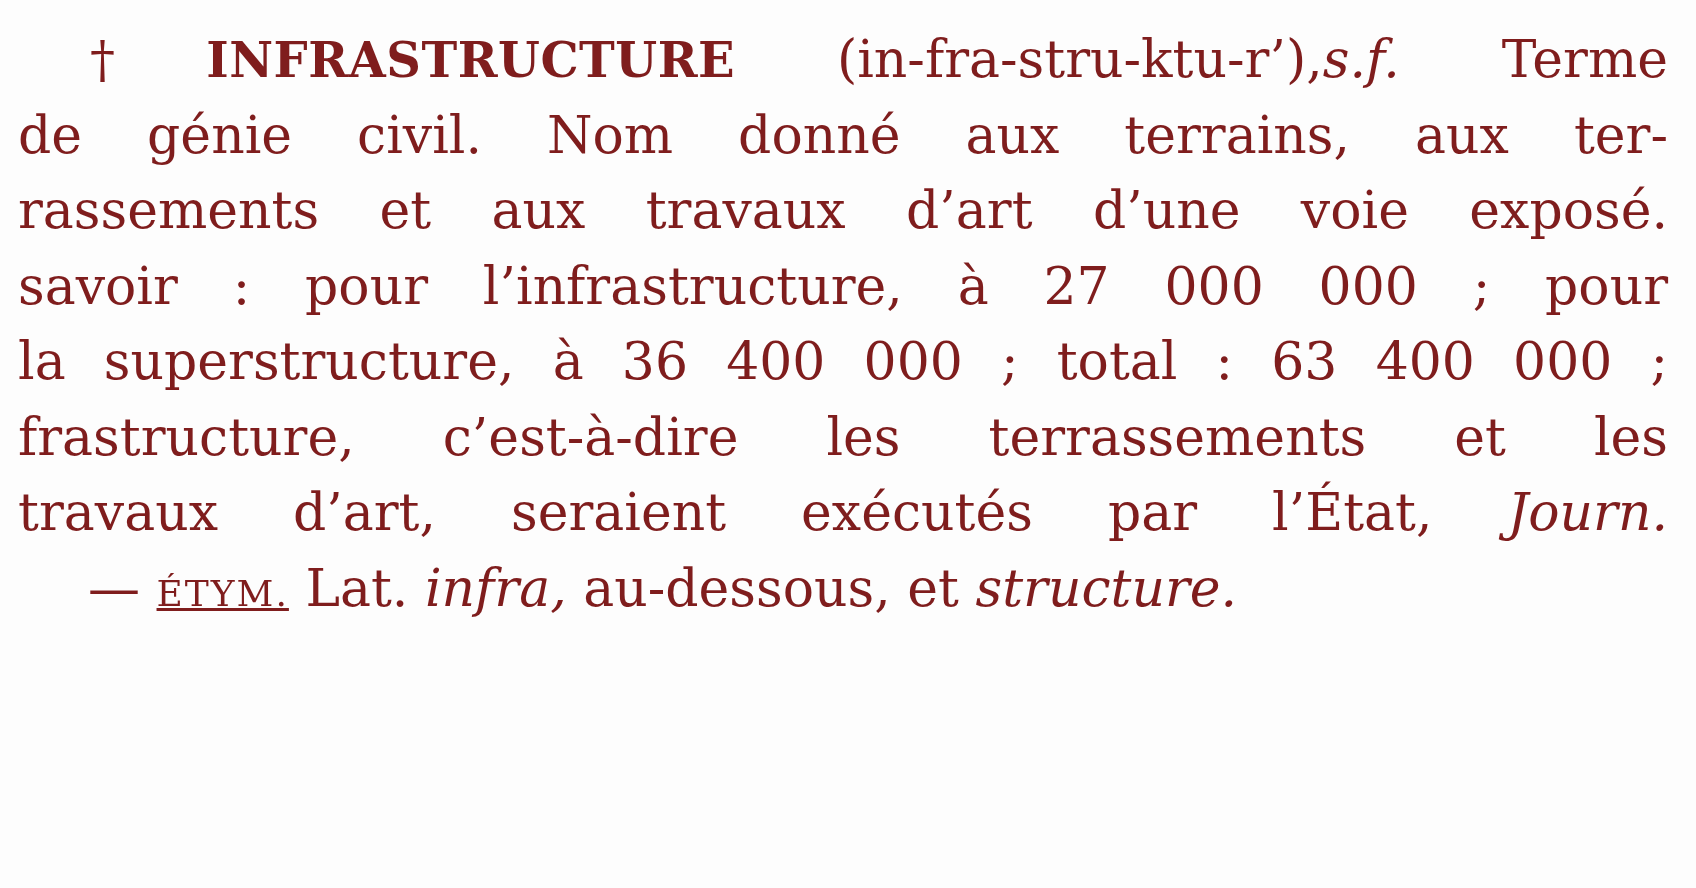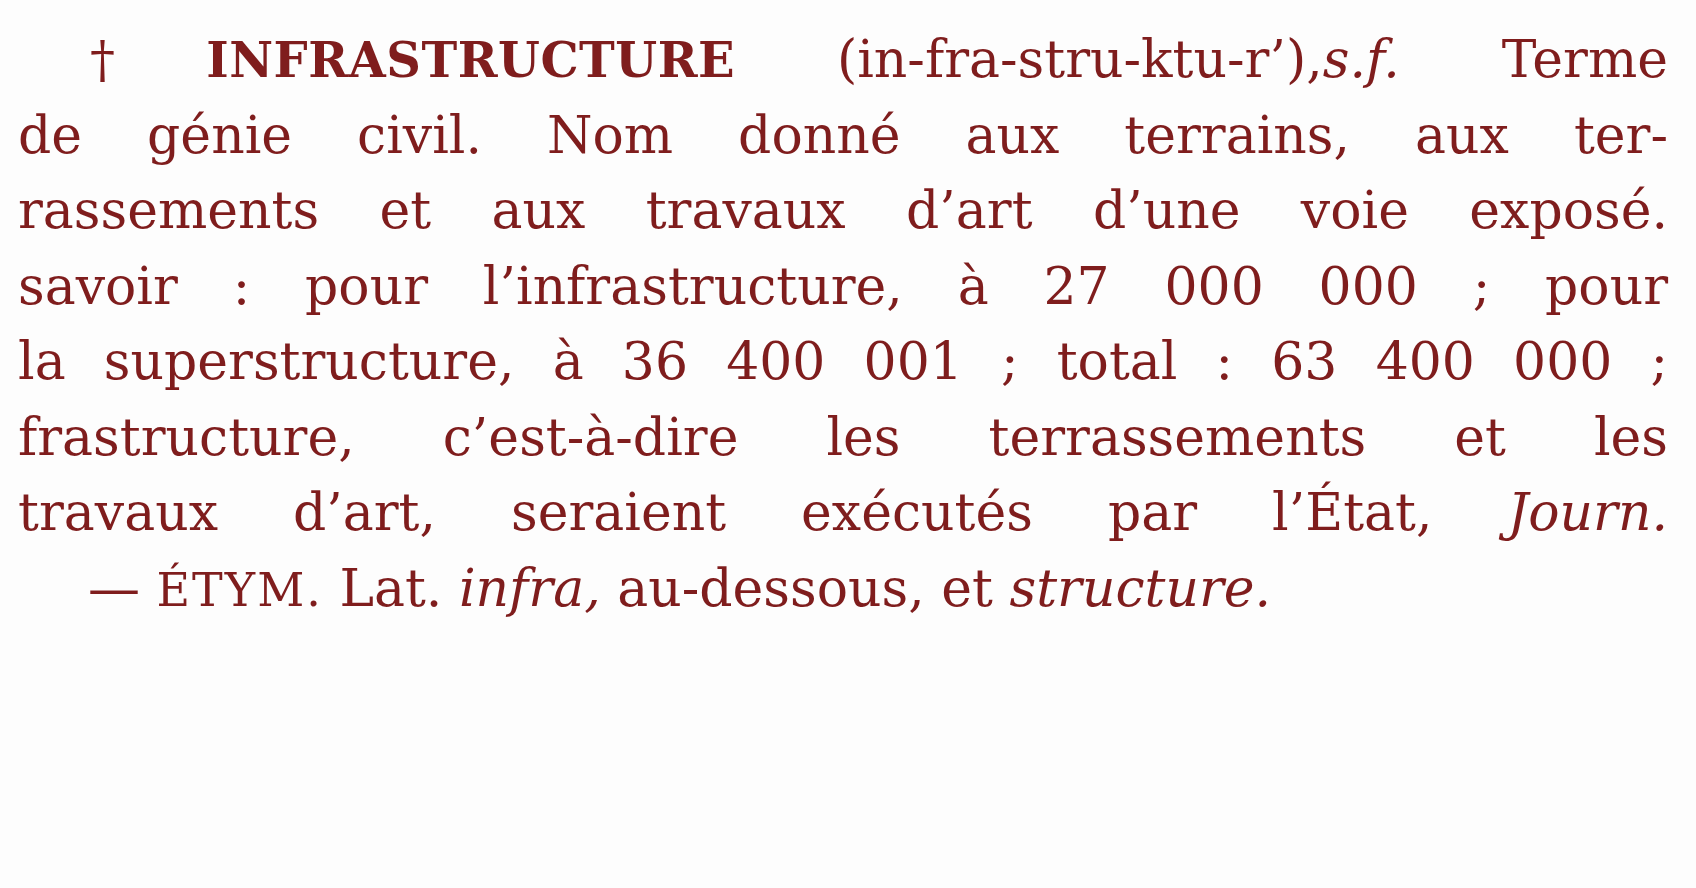--- a/index.html
+++ b/index.html
@@ -56,21 +56,22 @@
   .dagger {
     font-size: 50px;
     margin-right: 6px;
   }
   .it {
     font-style: italic;
   }
   .sc {
     font-variant: small-caps;
     letter-spacing: 2px;
-    font-size: 46px;
+    font-size: 36px;
+    text-decoration: underline;
   }
   sup {
     font-size: 28px;
     vertical-align: 18px;
     line-height: 0;
   }
 </style>
 </head>
 <body>
 
@@ -79,21 +80,21 @@
 
     <span class="line indent">
       <span class="dagger">†</span><span class="headword">INFRASTRUCTURE</span>
       <span>(in-fra-stru-ktu-r’),</span><span class="it">s.f.</span>
       <span>Terme</span>
     </span>
 
     <span class="line">de génie civil. Nom donné aux terrains, aux ter-</span>
     <span class="line">rassements et aux travaux d’art d’une voie exposé.</span>
     <span class="line">savoir : pour l’infrastructure, à 27 000 000 ; pour</span>
-    <span class="line">la superstructure, à 36 400 001 ; total : 63 400 000 ;</span>
+    <span class="line">la superstructure, à 36 400 000 ; total : 63 400 000 ;</span>
     <span class="line">frastructure, c’est-à-dire les terrassements et les</span>
 
     <span class="line">
       <span>travaux d’art, seraient exécutés par l’État,</span>
       <span class="it">Journ.</span>
     </span>
 
 
     <span class="line last indent2">
       <span>—</span>

